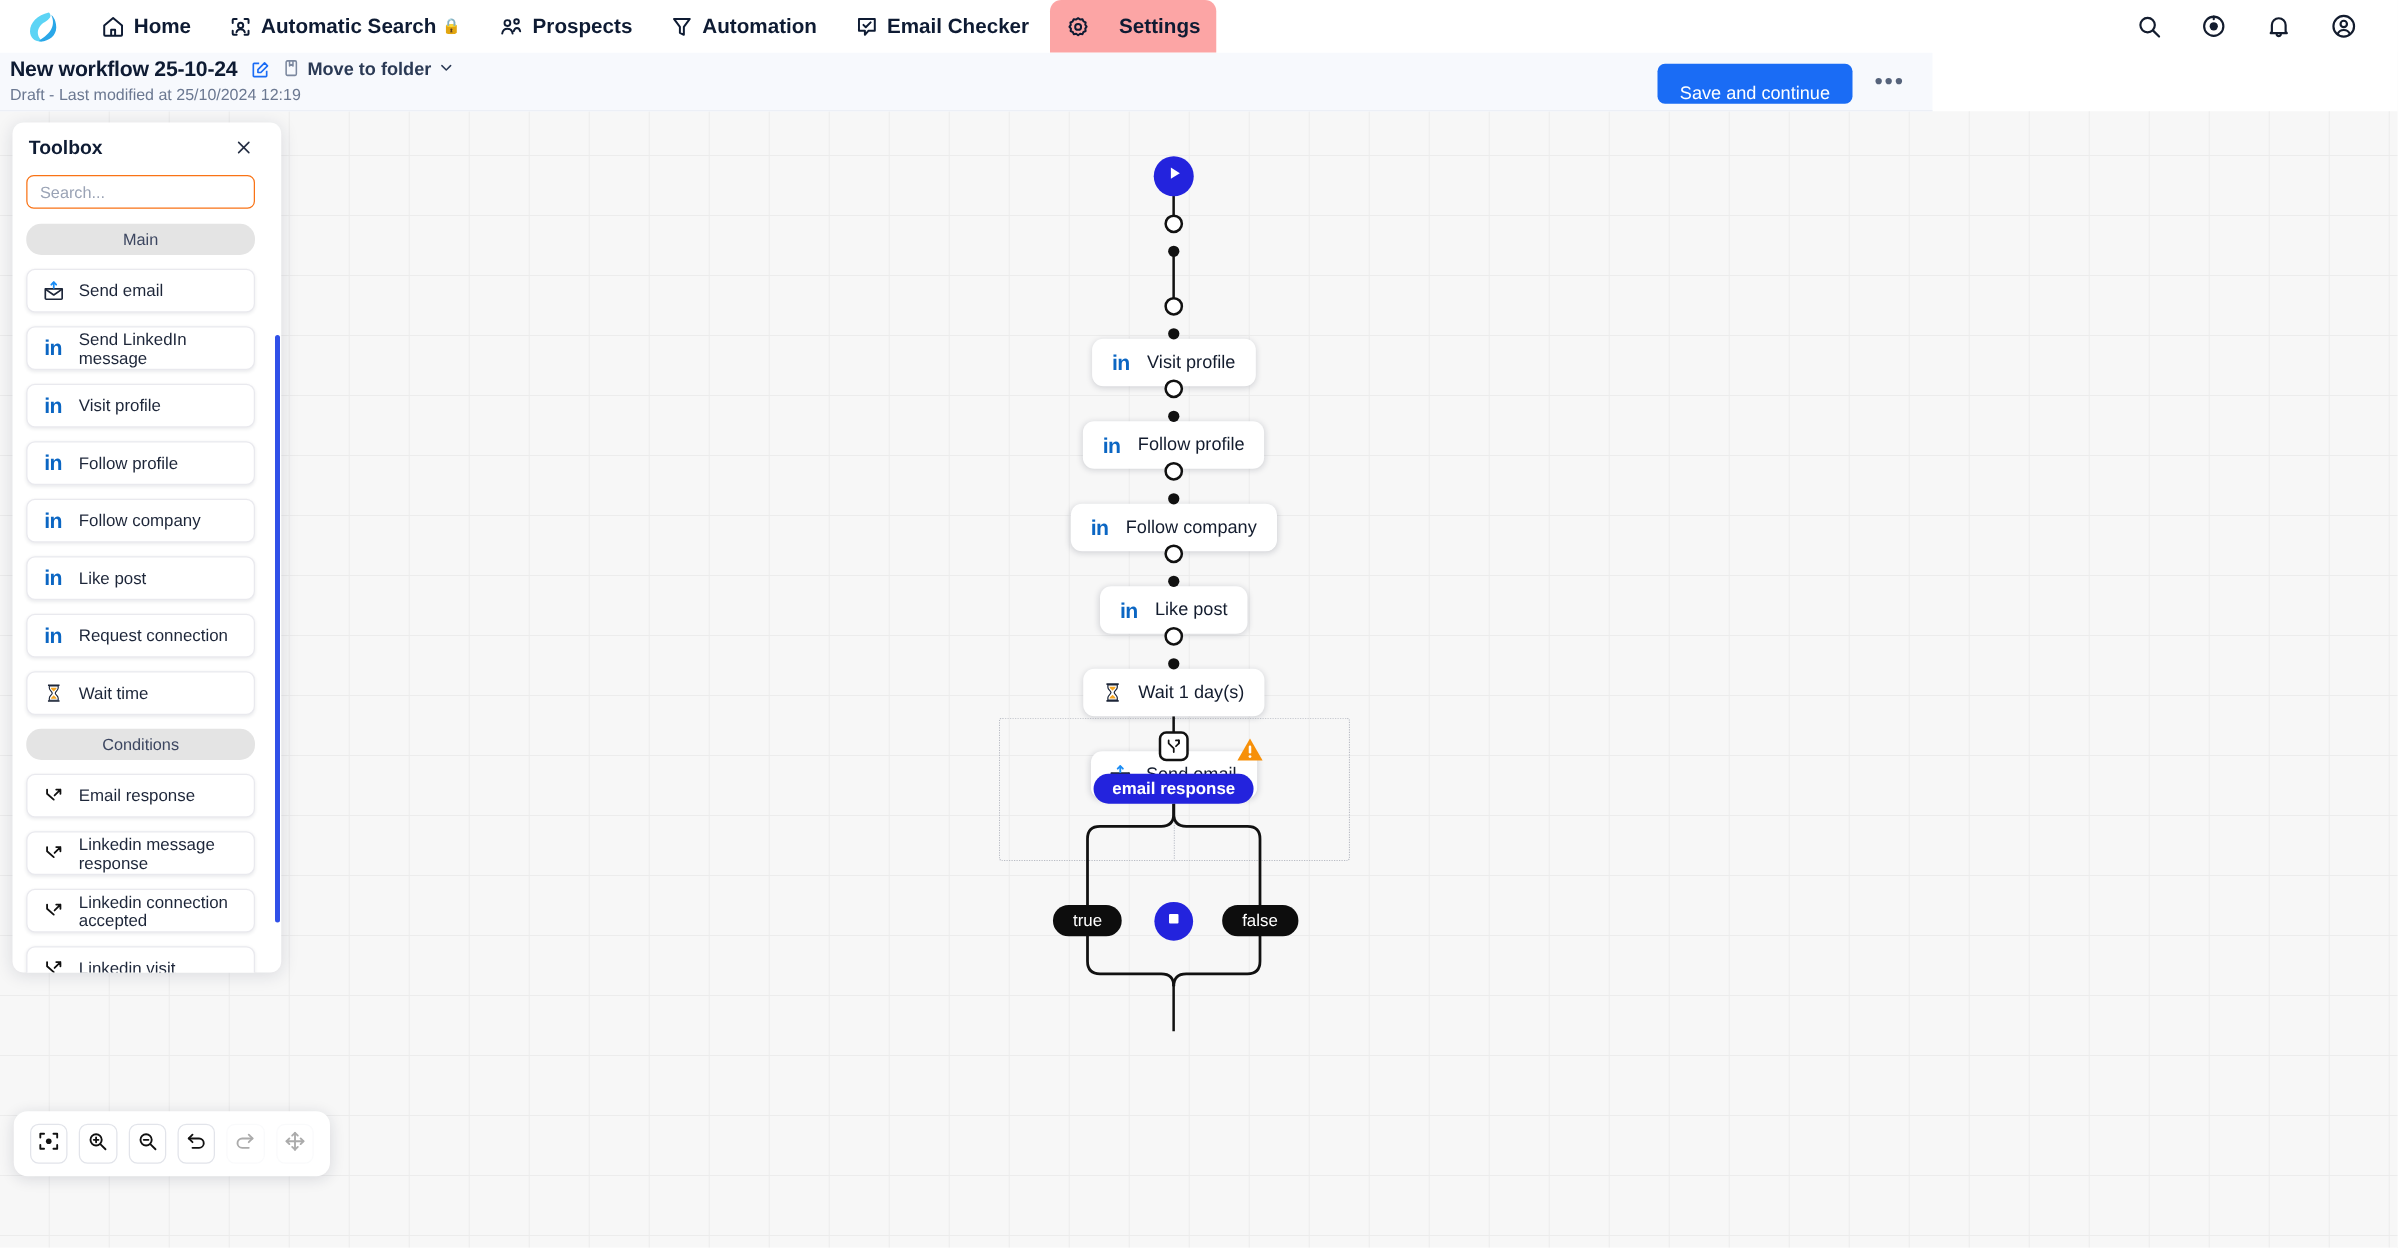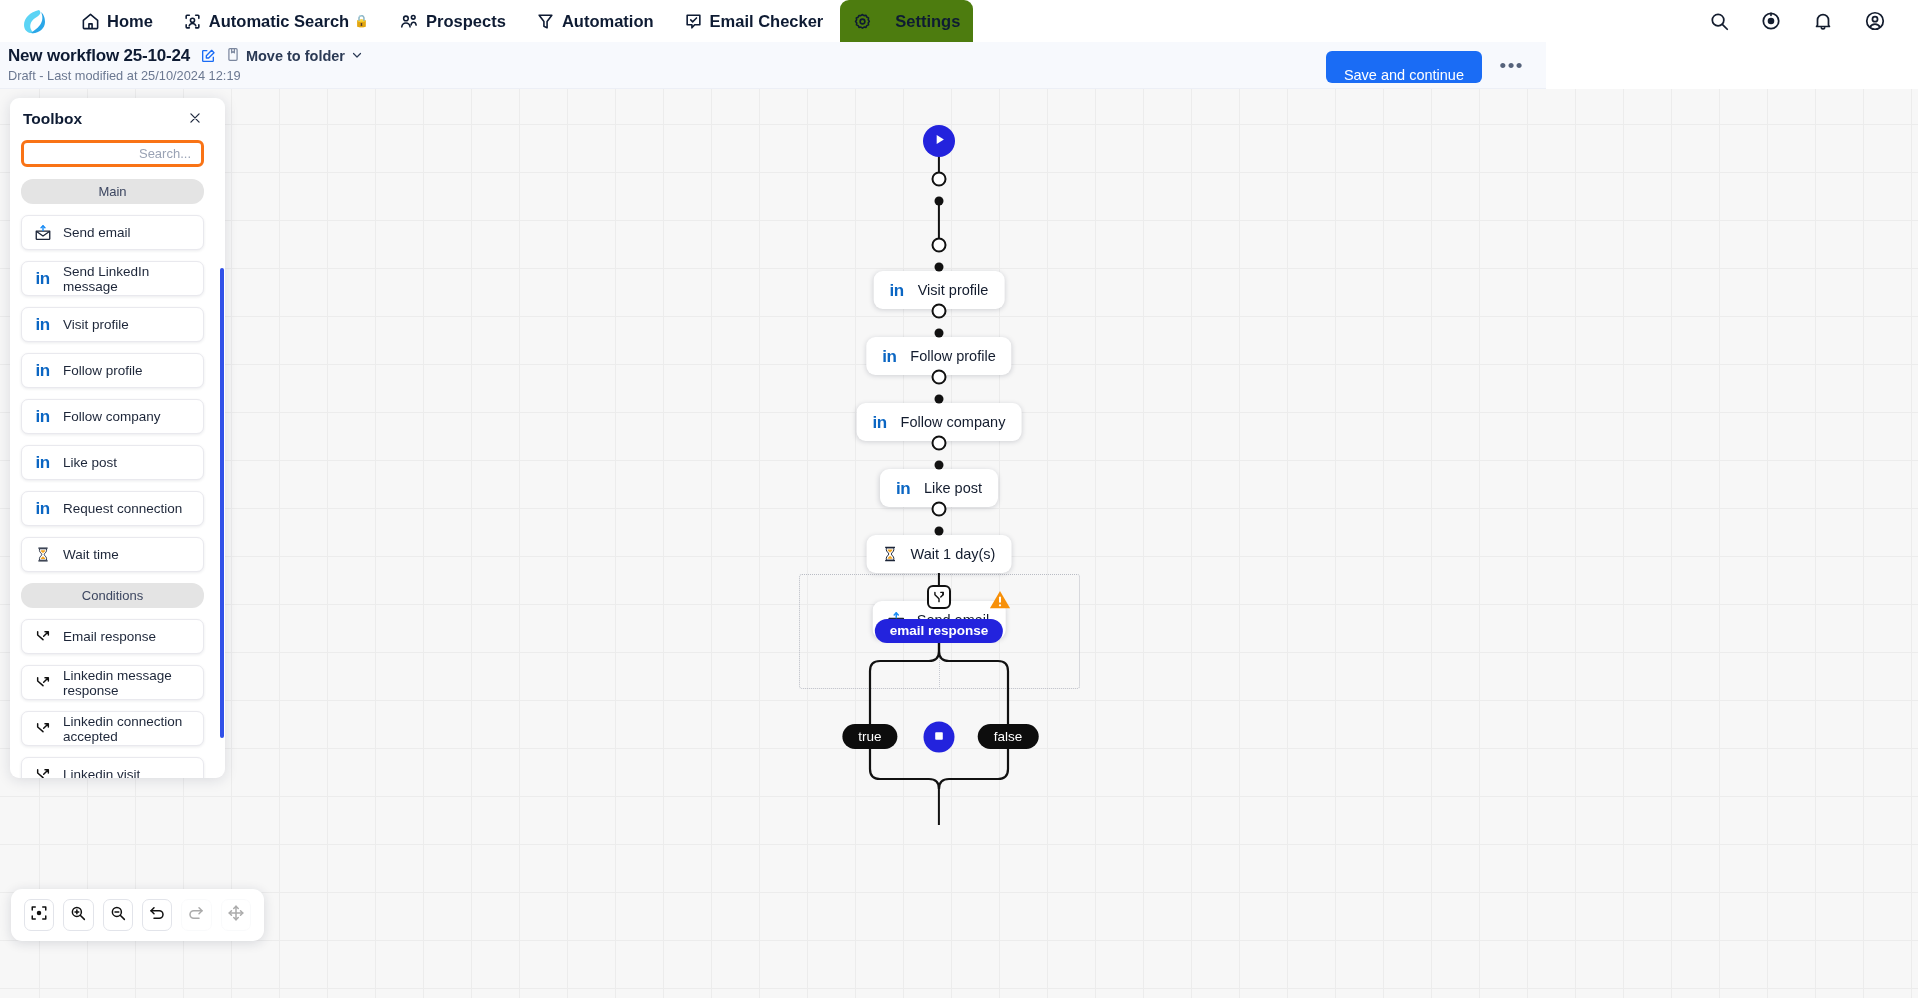--- a/index.html
+++ b/index.html
@@ -19,21 +19,21 @@
     z-index: 40;
   }
   .logo { margin-left: 18px; width: 32px; height: 32px; display:flex; align-items:center; justify-content:center; }
   .navitems { display: flex; align-items: flex-end; gap: 4px; margin-left: 18px; }
   .navitem {
     display: flex; align-items: center; gap: 7px;
     padding: 7px 13px; border-radius: 9px 9px 0 0;
     font-size: 16.5px; color: #0e1b33; font-weight: 600;
     cursor: pointer; white-space: nowrap; height: 42px;
   }
-  .navitem.active { background: #4d7c0f; gap: 23px; }
+  .navitem.active { background: #fca5a5; gap: 23px; }
   .navitem svg { display:block; }
   .lock-glyph { font-size: 12px; color:#0e1b33; margin-left:-2px;}
   .navright { margin-left: auto; display: flex; align-items: center; gap: 26px; margin-right: 30px; }
   .navright .iconbtn { width: 26px; height: 26px; display:flex; align-items:center; justify-content:center; cursor:pointer; }
 
   
   .subheader {
     position: absolute; top: 42px; left: 0;
     width: 1546px; height: 47px;
     background: #f7f9fd;
@@ -74,24 +74,24 @@
     border-radius: 9px;
     box-shadow: 0 2px 14px rgba(20,30,60,0.13);
     padding: 12px 21px 0 11px;
     z-index: 30;
     overflow: hidden;
   }
   .tb-head { display:flex; align-items:center; justify-content:space-between; margin-bottom: 12px; padding: 0 2px;}
   .tb-title { font-size: 15.5px; font-weight: 700; color: #0e1b33; }
   .tb-close { cursor:pointer; color:#232d42; font-size: 17px; line-height:1; }
   .tb-search {
-    width: 100%; height: 27px; border: 3px solid #f97316;
+    width: 100%; height: 27px; border: 1px solid #f97316;
     border-radius: 6px; padding: 0 10px; font-size: 13px;
     font-family: inherit; color: #0e1b33; outline: none;
-    margin-bottom: 12px; background:#fff;text-align:right;
+    margin-bottom: 12px; background:#fff;
   }
   .tb-search::placeholder { color: #9aa3b5; }
   .tb-section {
     background: #e4e4e4; border-radius: 12px; height: 25px;
     display:flex; align-items:center; justify-content:center;
     font-size: 13px; color: #3c4660; font-weight: 500;
     margin-bottom: 11px;
   }
   .tb-item {
     display:flex; align-items:center; gap: 11px;

